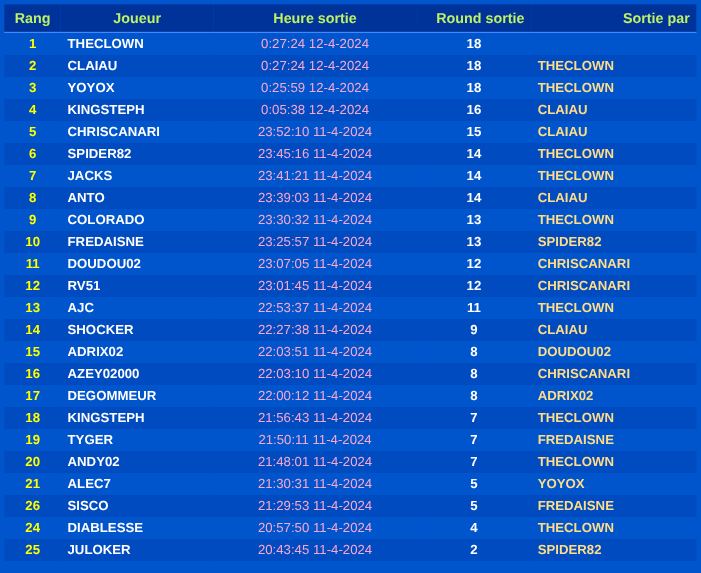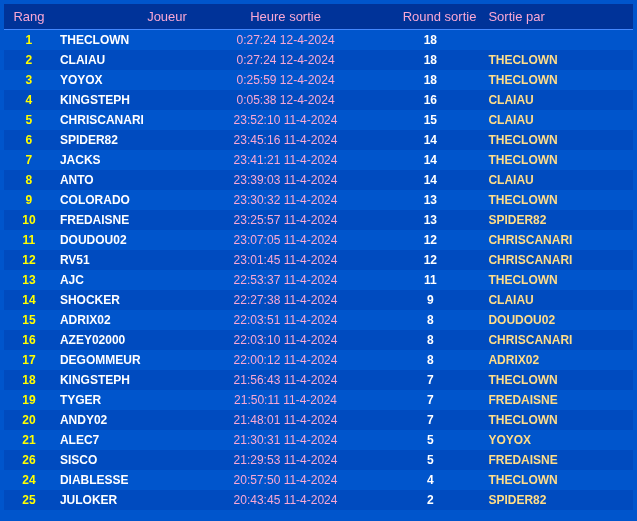--- a/index.html
+++ b/index.html
@@ -17,24 +17,24 @@
     }
     table {
       width: 100%;
       border-collapse: collapse;
       font-size: 12.5px;
     }
     thead tr {
       background-color: #003399;
     }
     thead th {
-      color: #f9a8d4;
+      color: #bef264;
       padding: 5px 6px;
       text-align: center;
-      font-weight: normal;
+      font-weight: bold;
       font-size: 13px;
       border-bottom: 1px solid #4488ff;
     }
     tbody tr {
       background-color: #0055cc;
     }
     tbody tr:nth-child(even) {
       background-color: #004bbf;
     }
     tbody td {
@@ -64,24 +64,24 @@
       font-weight: bold;
       width: 90px;
     }
     tbody td:nth-child(5) {
       text-align: left;
       color: #ffdd88;
       font-weight: bold;
       width: 130px;
     }
     thead th:nth-child(1) { width: 40px; }
-    thead th:nth-child(2) { text-align: right; width: 120px; }
+    thead th:nth-child(2) { text-align: center; width: 120px; }
     thead th:nth-child(3) { width: 160px; }
     thead th:nth-child(4) { width: 90px; text-align: right; }
-    thead th:nth-child(5) { text-align: left; width: 130px; }
+    thead th:nth-child(5) { text-align: right; width: 130px; }
   </style>
 </head>
 <body>
 
 <div class="table-container">
   <table>
     <thead>
       <tr>
         <th>Rang</th>
         <th>Joueur</th>

